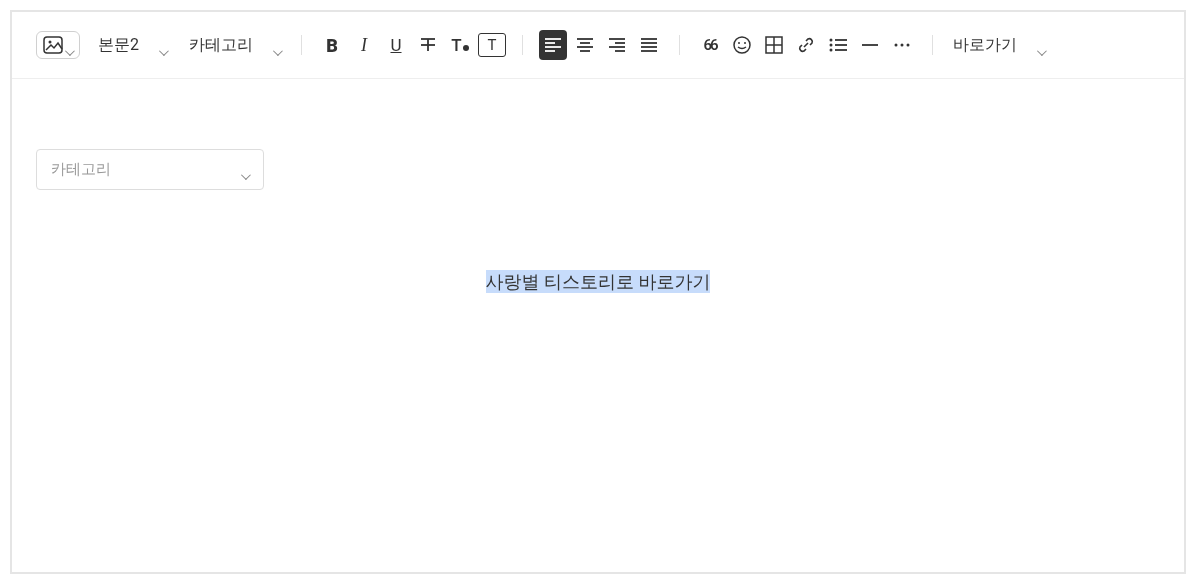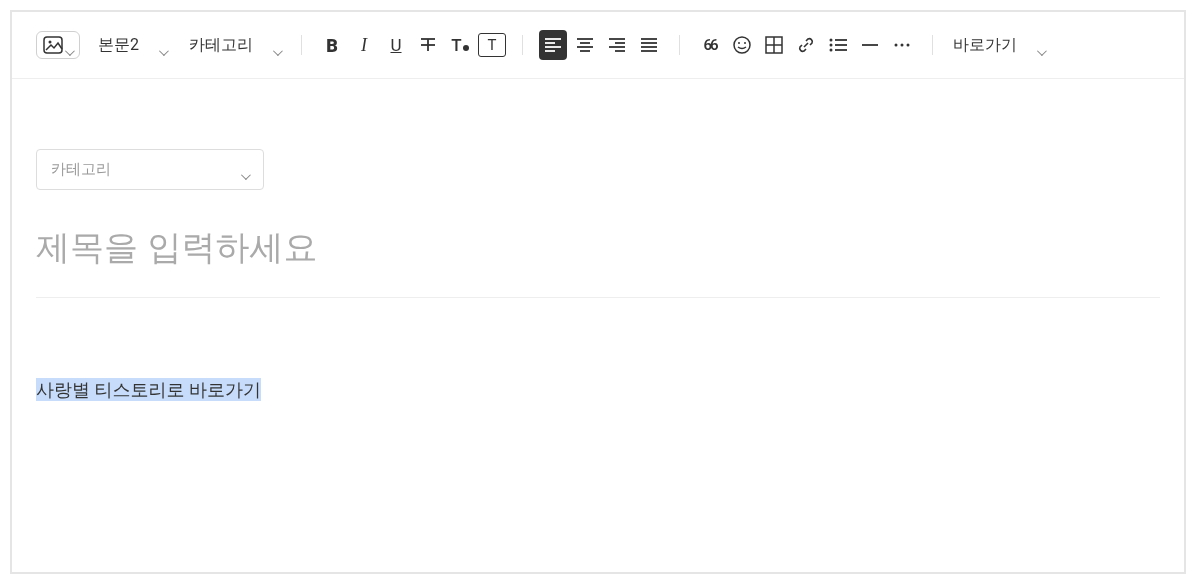--- a/index.html
+++ b/index.html
@@ -104,20 +104,21 @@
       width: 100%;
       padding: 10px 0 30px 0;
       border-bottom: 1px solid #eee;
       font-weight: 400;
     }
     .title-input::placeholder { color: #aaa; }
     .body-content {
       margin-top: 80px;
       font-size: 18px;
       color: #333;
+      text-align: center;
     }
     .selected-text {
       background: #c7dcfb;
       padding: 1px 0;
     }
     svg { display: block; }
   </style>
 </head>
 <body>
 
@@ -287,20 +288,19 @@
 
   </div>
 
   <div class="content-area">
 
     <div class="category-select">
       <span>카테고리</span>
       <span class="chevron-down"></span>
     </div>
 
-    <input class="title-input" type="text" placeholder="제목을 입력하세요" style="">
 
     <div class="body-content">
       <span class="selected-text">사랑별 티스토리로 바로가기</span>
     </div>
 
   </div>
 </div>
 
 </body></html>

